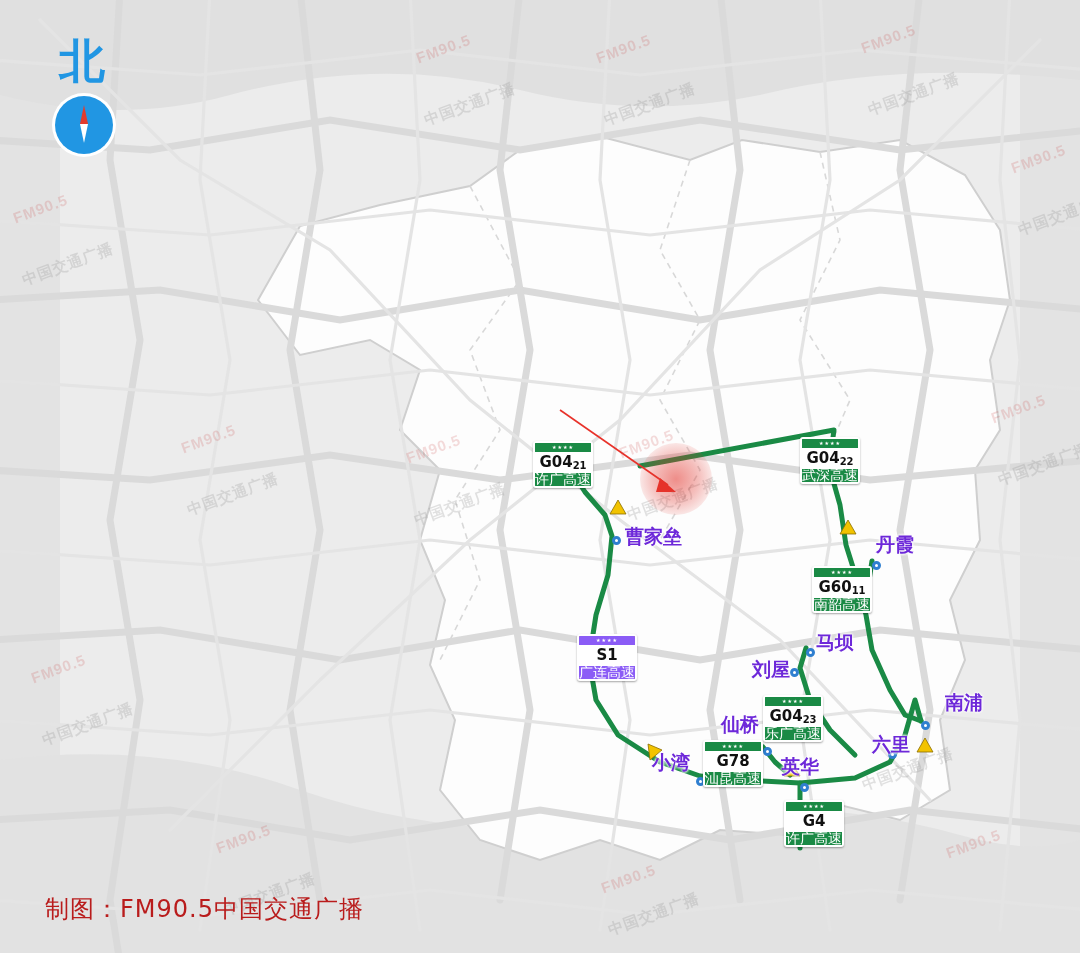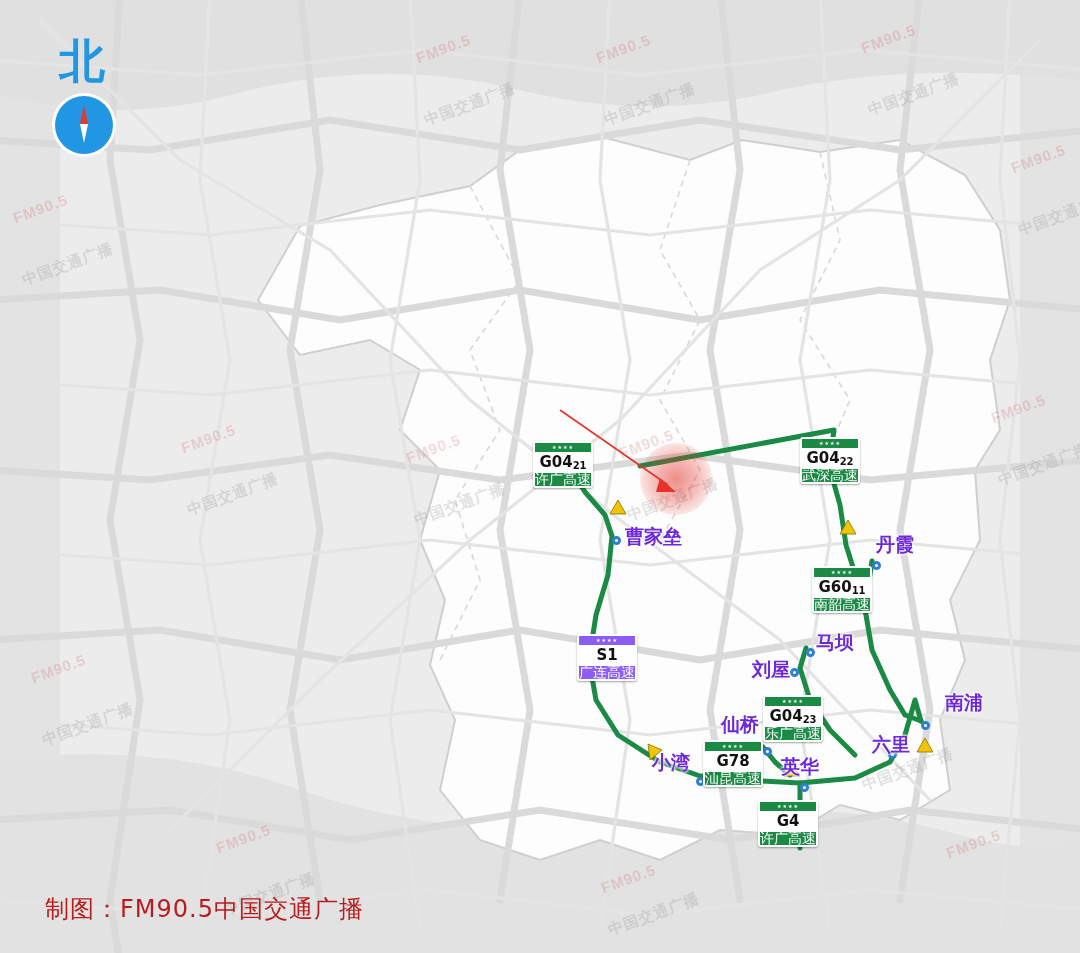--- a/index.html
+++ b/index.html
@@ -364,21 +364,21 @@
   <div class="shield green" style="left:763px; top:695px;">
     <div class="top">★★★★</div>
     <div class="code"><span>G04</span><sub>23</sub></div>
     <div class="nm">乐广高速</div>
   </div>
   <div class="shield green" style="left:703px; top:740px;">
     <div class="top">★★★★</div>
     <div class="code"><span>G78</span><sub></sub></div>
     <div class="nm">汕昆高速</div>
   </div>
-  <div class="shield green" style="left:758px; top:800px;text-align:center;">
+  <div class="shield green" style="left:784px; top:800px;text-align:center;">
     <div class="top">★★★★</div>
     <div class="code"><span>G4</span><sub></sub></div>
     <div class="nm">许广高速</div>
   </div>
 
   <div class="footer">制图：FM90.5中国交通广播</div>
 
 </div>
 
 </body></html>

